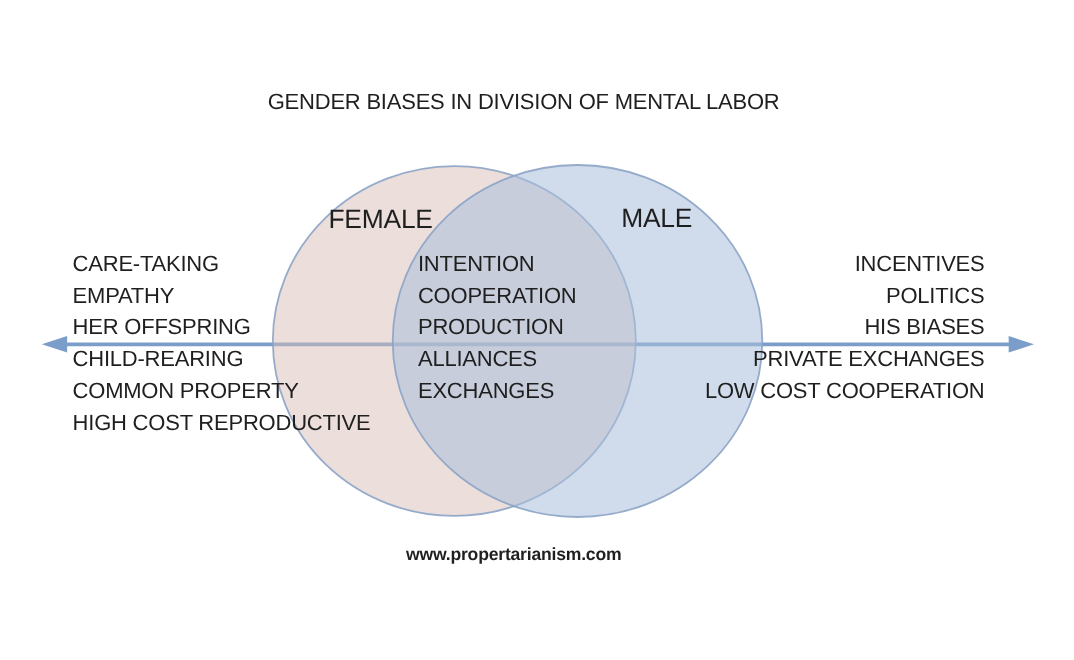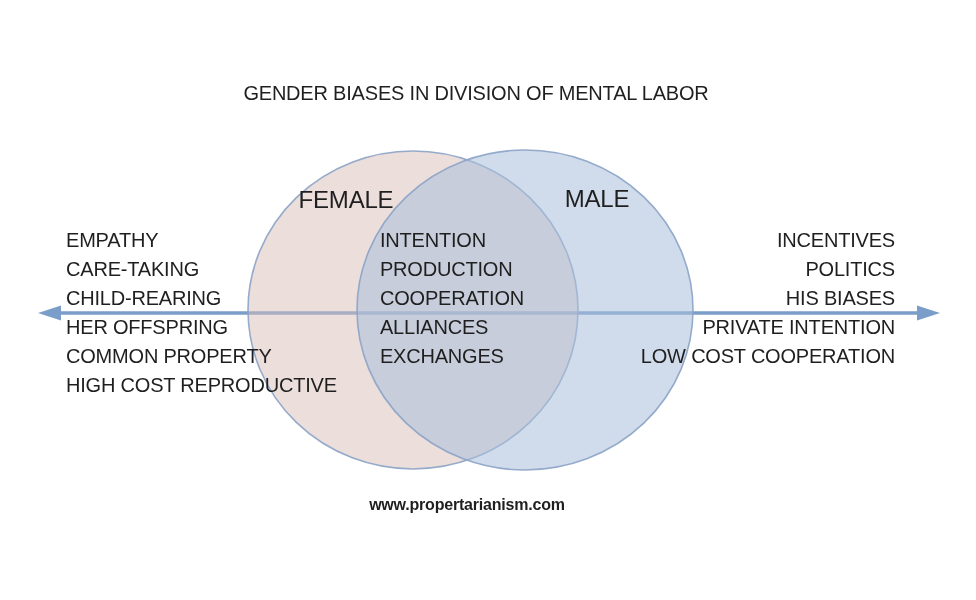--- a/index.html
+++ b/index.html
@@ -78,39 +78,39 @@
   </svg>
 
   <div class="abs title-block">
     <div>GENDER BIASES IN DIVISION OF MENTAL LABOR</div>
   </div>
 
   <div id="female-label" class="abs circle-label">FEMALE</div>
   <div id="male-label" class="abs circle-label">MALE</div>
 
   <div id="left-list" class="abs trait-list">
+    <div>CARE-TAKING</div>
     <div>EMPATHY</div>
-    <div>CARE-TAKING</div>
+    <div>HER OFFSPRING</div>
     <div>CHILD-REARING</div>
-    <div>HER OFFSPRING</div>
     <div>COMMON PROPERTY</div>
     <div>HIGH COST REPRODUCTIVE</div>
   </div>
 
   <div id="center-list" class="abs trait-list">
     <div>INTENTION</div>
+    <div>COOPERATION</div>
     <div>PRODUCTION</div>
-    <div>COOPERATION</div>
     <div>ALLIANCES</div>
     <div>EXCHANGES</div>
   </div>
 
   <div id="right-list" class="abs trait-list">
     <div>INCENTIVES</div>
     <div>POLITICS</div>
     <div>HIS BIASES</div>
-    <div>PRIVATE INTENTION</div>
+    <div>PRIVATE EXCHANGES</div>
     <div>LOW COST COOPERATION</div>
   </div>
 
   <div id="footer-url" class="abs">www.propertarianism.com</div>
 
 </div>
 
 </body></html>

